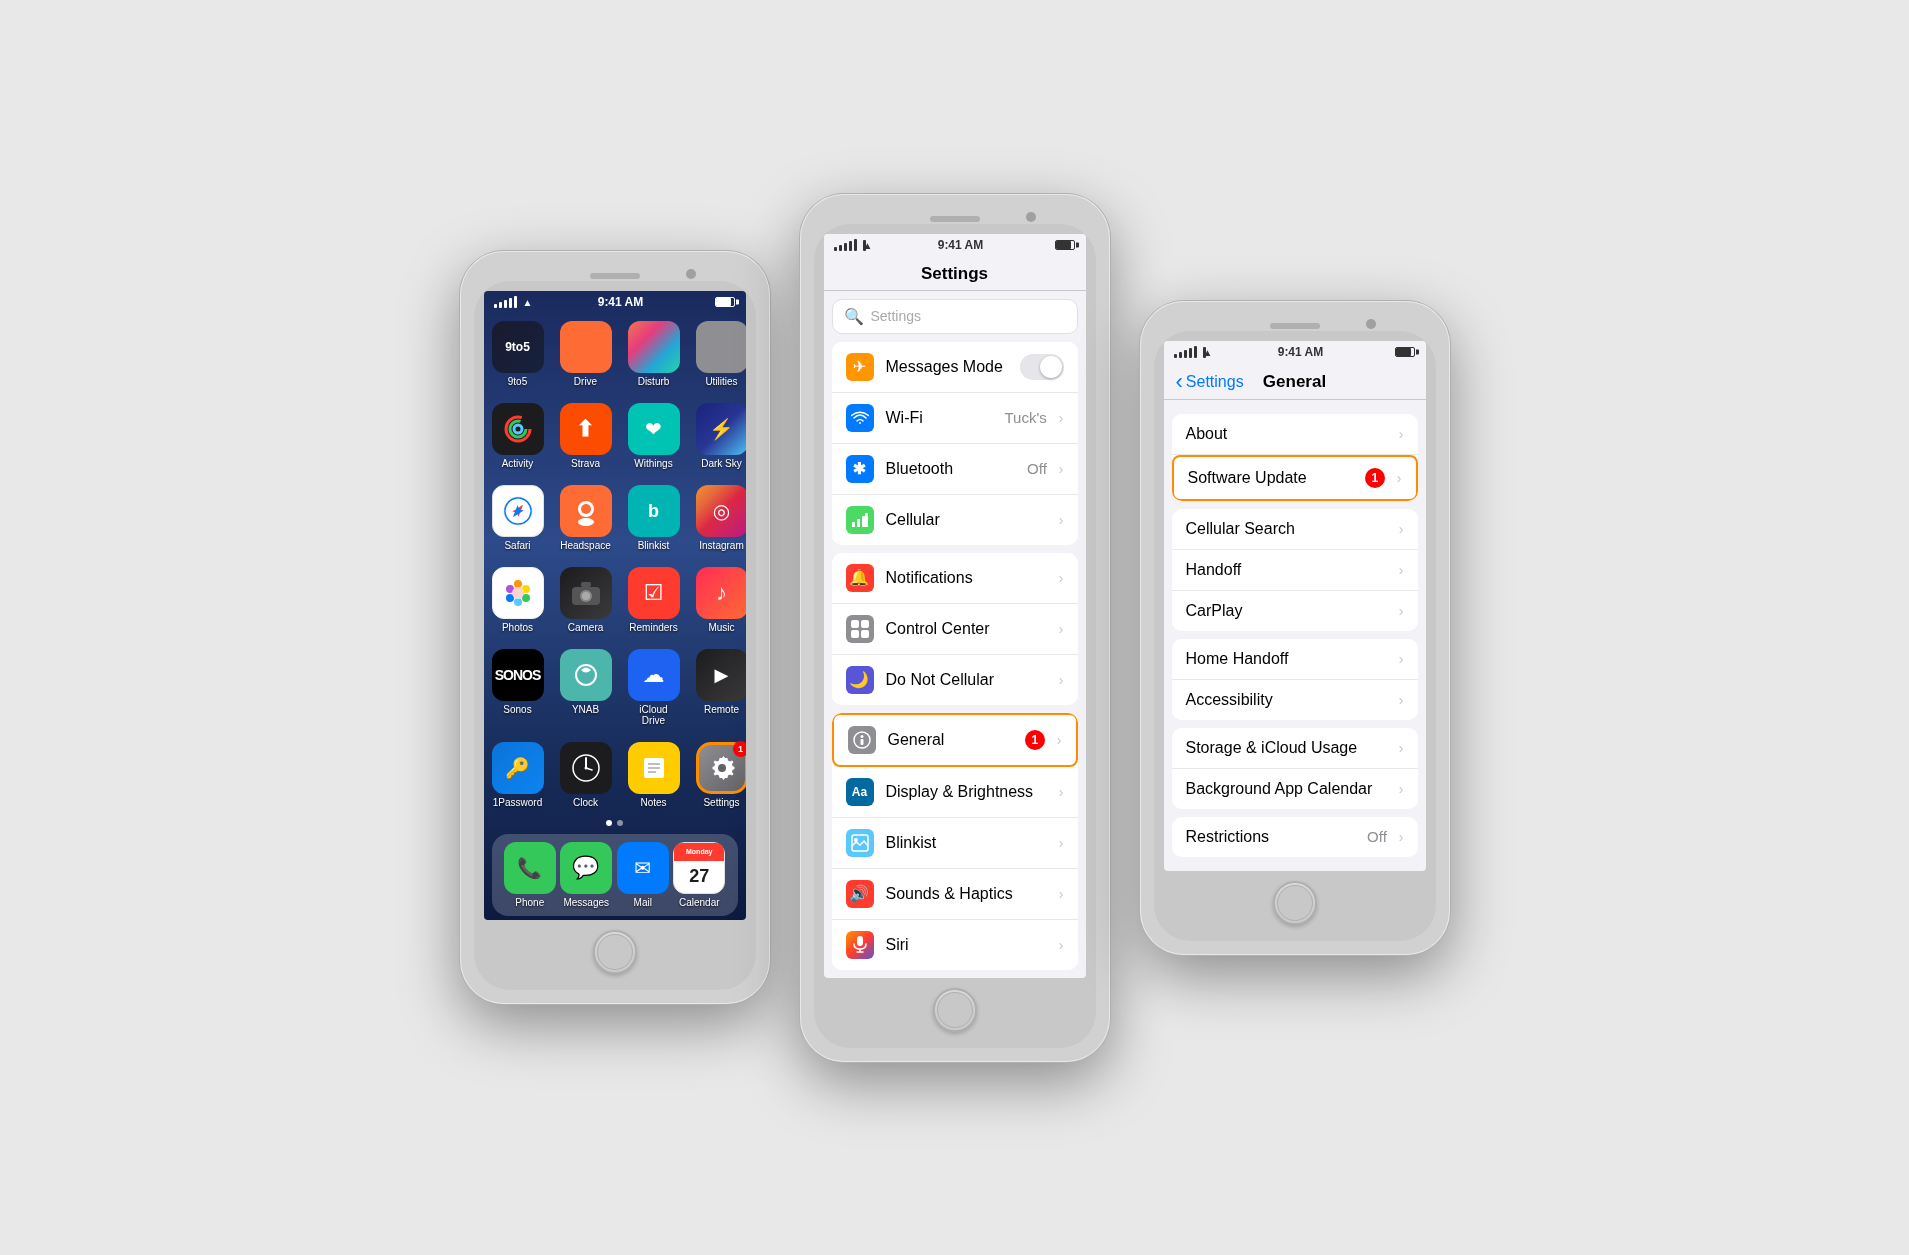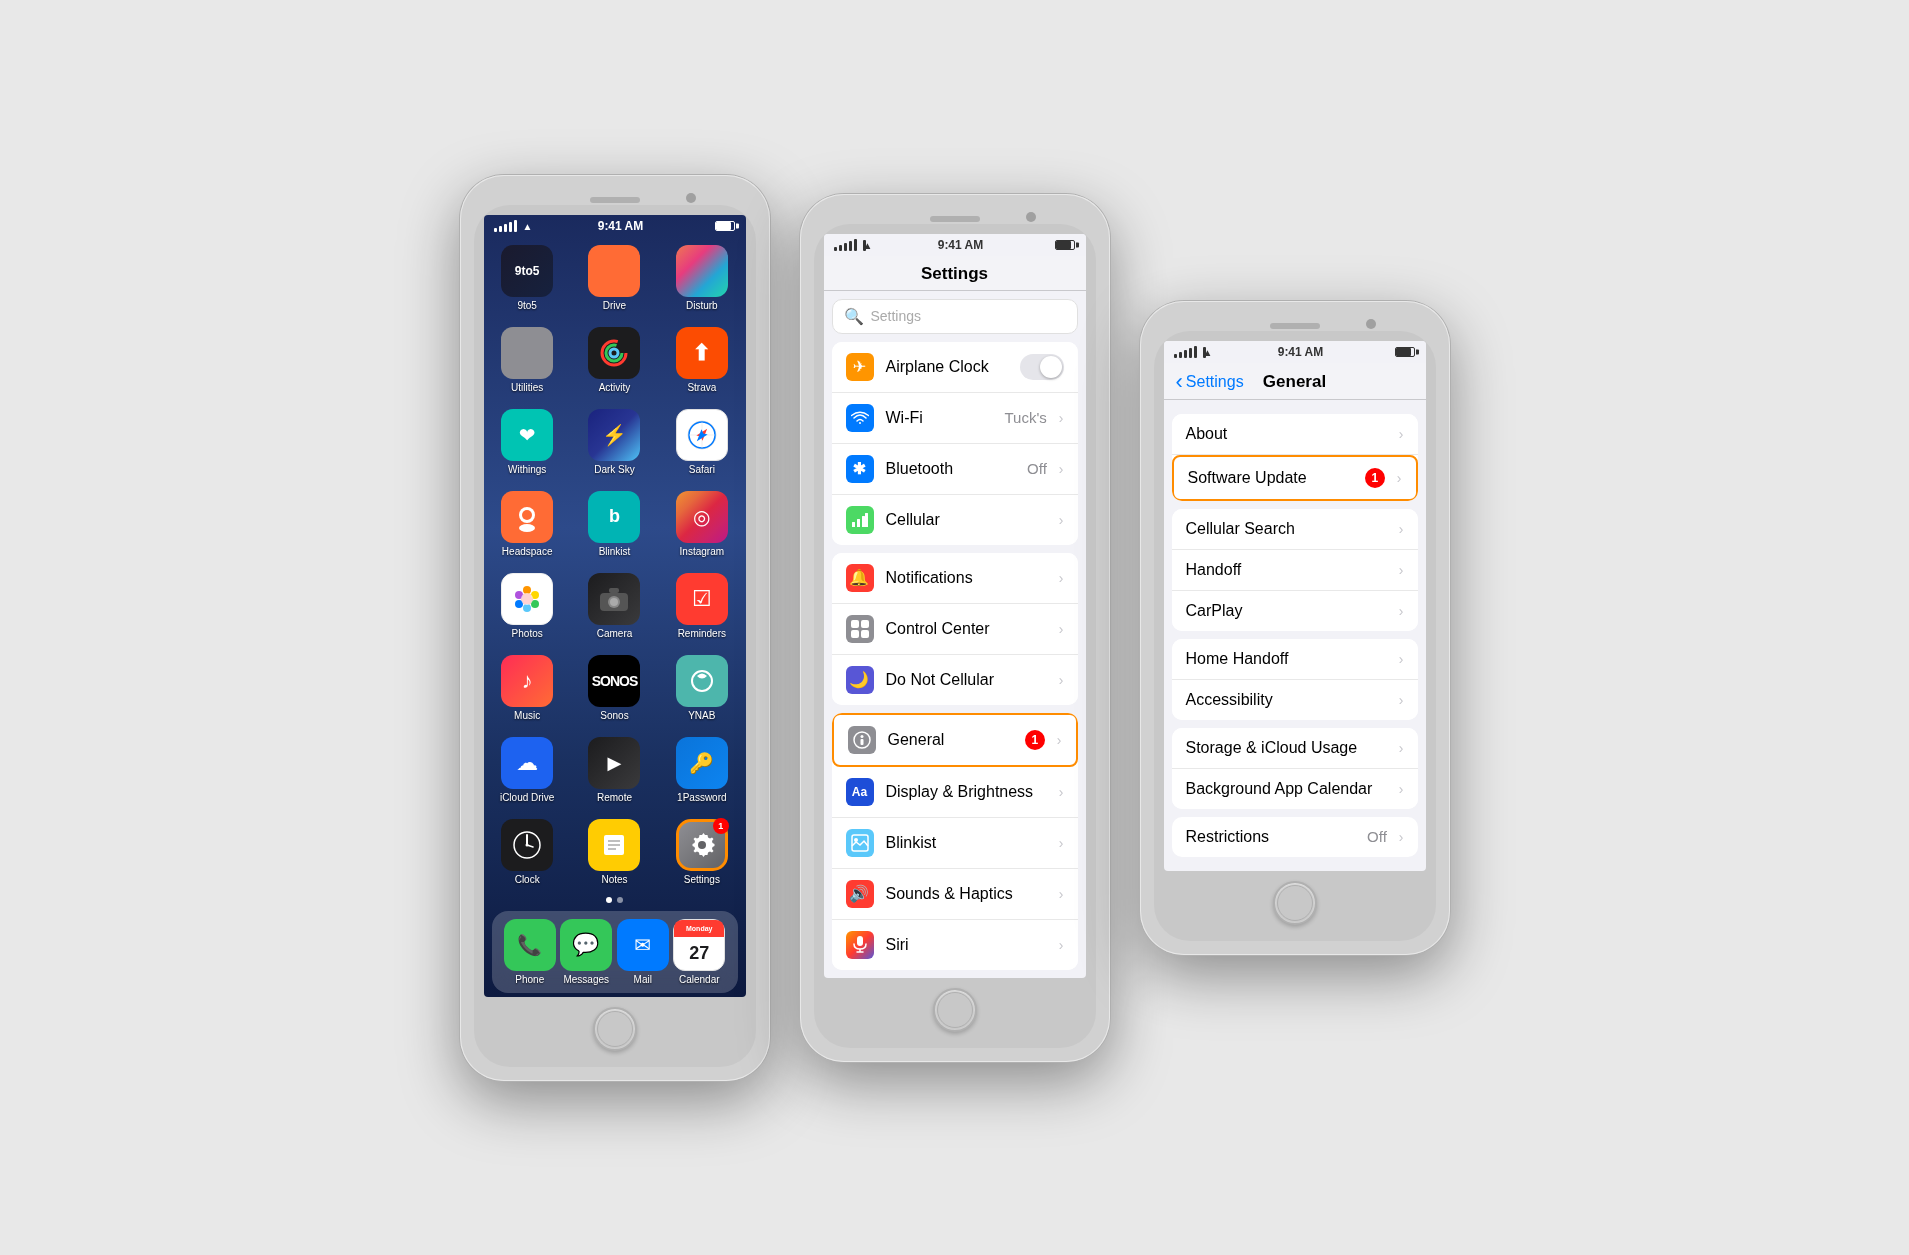--- a/index.html
+++ b/index.html
@@ -124,21 +124,21 @@
       color: white;
     }
     .home-status .signal span { background: white; }
     .home-status .time { color: white; }
     .home-status .battery-icon { border-color: white; }
     .home-status .battery-icon::after { background: white; }
     .home-status .battery-fill { background: white; }
 
     .app-grid {
       display: grid;
-      grid-template-columns: repeat(3, 1fr);
+      grid-template-columns: repeat(4, 1fr);
       gap: 16px;
       padding: 8px;
     }
     .app-icon {
       display: flex;
       flex-direction: column;
       align-items: center;
       gap: 3px;
       cursor: pointer;
     }
@@ -365,21 +365,21 @@
     .app-calendar { background: white; border: 1px solid #e0e0e0; }
 
     .settings-icon-airplane { background: #ff9500; }
     .settings-icon-wifi { background: #007aff; }
     .settings-icon-bluetooth { background: #007aff; }
     .settings-icon-cellular { background: #4cd964; }
     .settings-icon-notifications { background: #ff3b30; }
     .settings-icon-control { background: #8e8e93; }
     .settings-icon-dnd { background: #5856d6; }
     .settings-icon-general { background: #8e8e93; }
-    .settings-icon-display { background: #1d4ed8; }
+    .settings-icon-display { background: #0369a1; }
     .settings-icon-wallpaper { background: #5ac8fa; }
     .settings-icon-sounds { background: #ff3b30; }
   </style>
 </head>
 <body>
 
 <div class="phone">
   <div class="phone-top">
     <div class="phone-speaker"></div>
     <div class="phone-camera"></div>
@@ -686,21 +686,21 @@
       </div>
 
       <div class="search-bar">
         <span>🔍</span>
         <span class="search-placeholder">Settings</span>
       </div>
 
       <div class="settings-group">
         <div class="settings-row">
           <div class="settings-icon settings-icon-airplane">✈</div>
-          <span class="settings-label">Airplane Clock</span>
+          <span class="settings-label">Messages Mode</span>
           <div class="toggle-off"></div>
         </div>
         <div class="settings-row">
           <div class="settings-icon settings-icon-wifi">
             <svg width="18" height="14" viewBox="0 0 18 14">
               <path d="M9 12 L9 12" stroke="white" stroke-width="2" stroke-linecap="round"></path>
               <path d="M6 10 Q9 7 12 10" fill="none" stroke="white" stroke-width="1.5" stroke-linecap="round"></path>
               <path d="M3 7 Q9 1 15 7" fill="none" stroke="white" stroke-width="1.5" stroke-linecap="round"></path>
               <path d="M0.5 4.5 Q9 -2 17.5 4.5" fill="none" stroke="white" stroke-width="1.5" stroke-linecap="round"></path>
             </svg>

